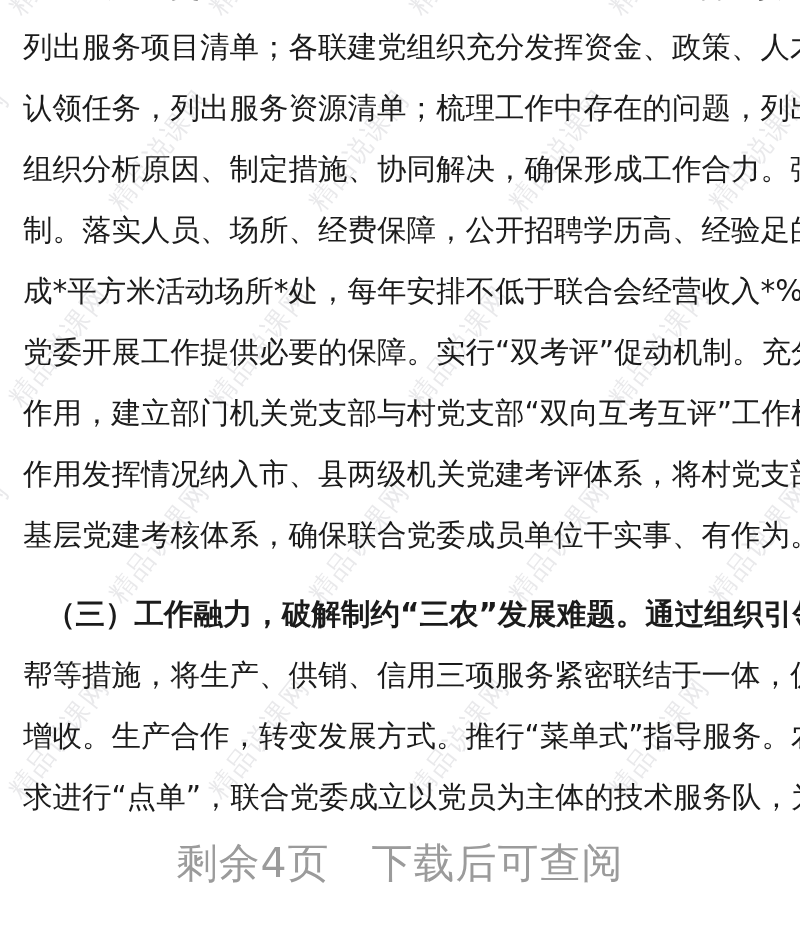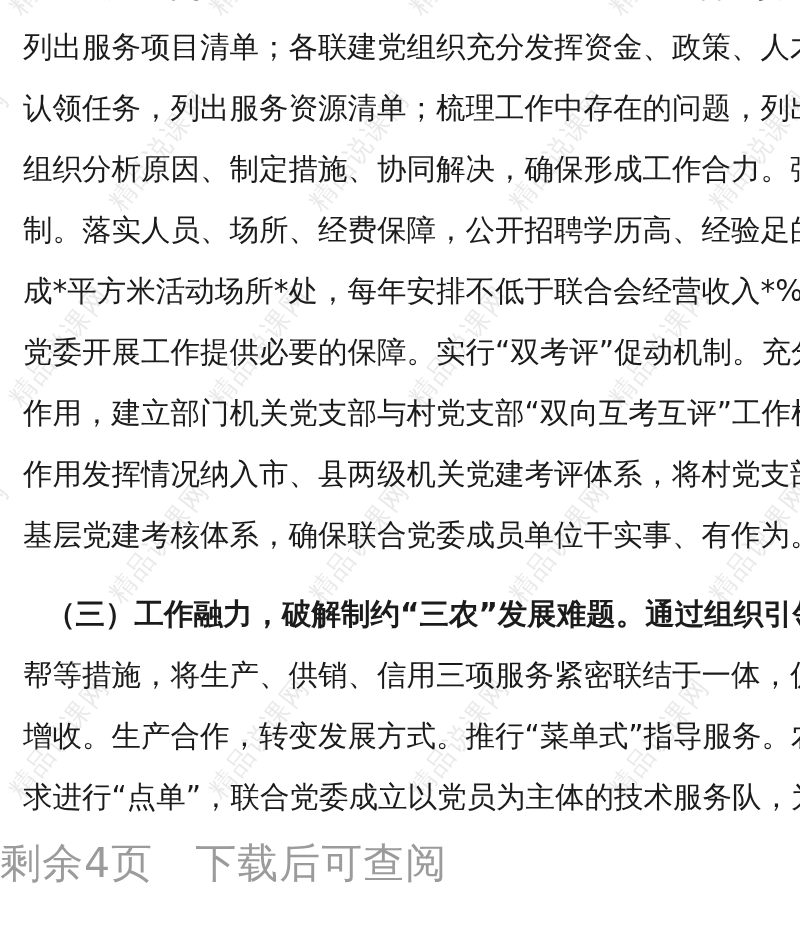--- a/index.html
+++ b/index.html
@@ -76,20 +76,21 @@
   
   #paywall-banner {
     position: absolute;
     left: 0;
     top: 820px;
     width: 800px;
     height: 112px;
     z-index: 3;
     display: flex;
     align-items: flex-start;
+    justify-content: center;
     padding-top: 16px;
     box-sizing: border-box;
     background: #ffffff;
   }
   #paywall-text {
     font-size: 41px;
     color: #9b9b9b;
     font-weight: 400;
     letter-spacing: 1px;
     white-space: pre;

